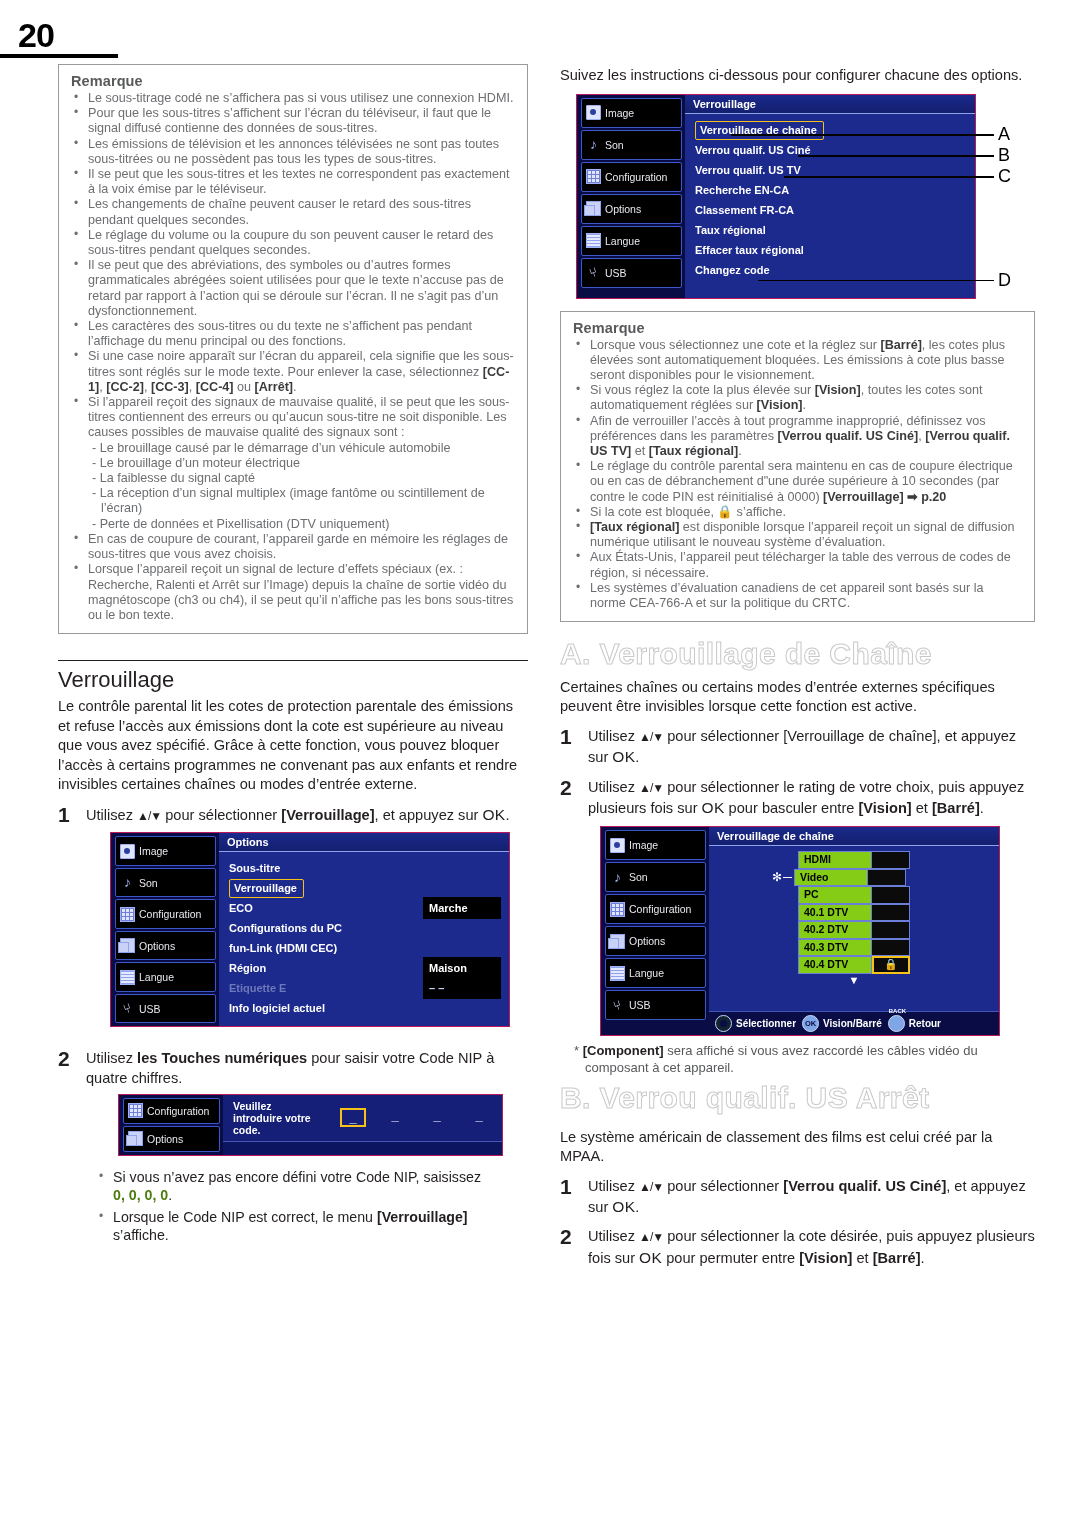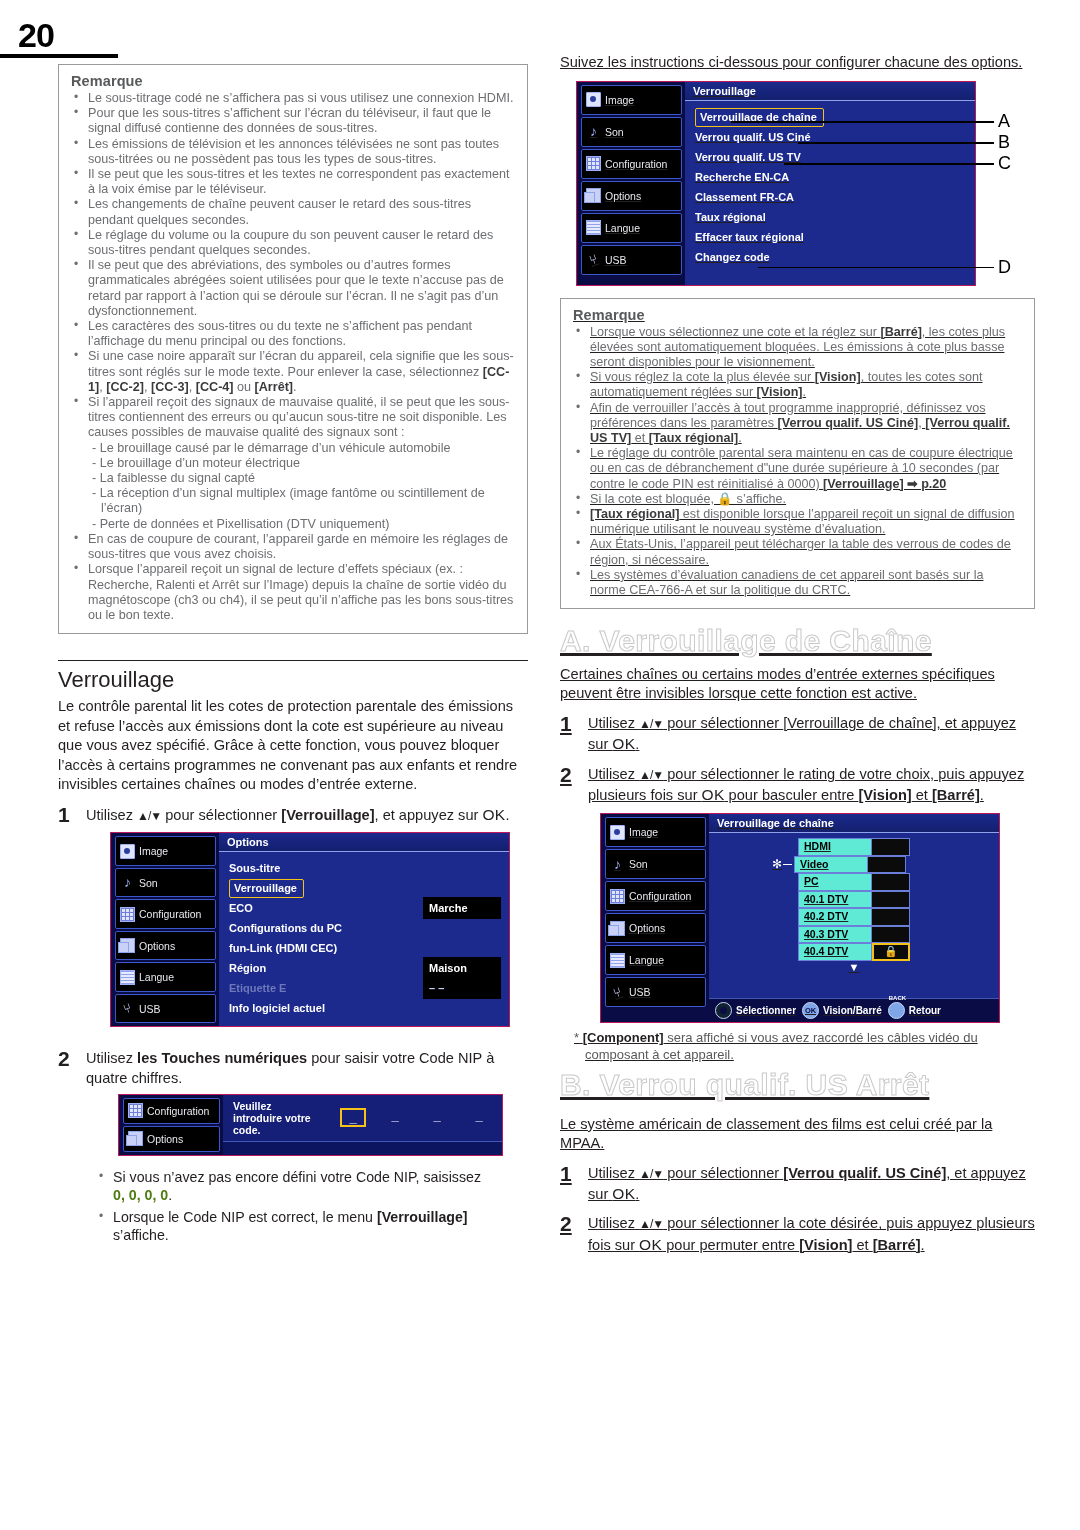--- a/index.html
+++ b/index.html
@@ -150,21 +150,21 @@
     padding:5px 10px; color:#fff; font-size:10.5px; font-weight:700;
   }
   .pin-slot { width:26px; text-align:center; font-size:13px; font-weight:700; color:#fff; }
   .pin-slot.active { border:2px solid #f5c21a; }
 
   
   .chan-wrap { display:flex; justify-content:center; padding-top:5px; position:relative; }
   .chan-list { display:flex; flex-direction:column; }
   .chan-row { display:flex; align-items:stretch; height:17.5px; }
   .chan-name {
-    width:74px; background:#5eead4; color:#000;
+    width:74px; background:#84cc16; color:#000;
     border:1px solid #6b7fd8;
     font-size:10.5px; font-weight:700; line-height:15px;
     padding-left:5px;
   }
   .chan-box { width:38px; background:#0b0b0b; border:1px solid #6b7fd8; border-left:none; position:relative; }
   .chan-box.locked { border:2px solid #f5c21a; }
   .lock-glyph {
     position:absolute; inset:0; display:flex; align-items:center; justify-content:center;
     color:#d6d6d6; font-size:11px;
   }
@@ -337,21 +337,21 @@
       </div>
     </div>
   </div>
 
   <ul class="note-list" id="left-step2-notes" style="margin:12px 0 0 38px; width:400px;">
       <li style="color: rgb(35, 31, 32); font-size: 14.2px; line-height: 18.5px; margin-bottom: 3px;">Si vous n’avez pas encore défini votre Code NIP, saisissez <span class="b" style="color:#4d7c0f">0, 0, 0, 0</span>.</li>
       <li style="color: rgb(35, 31, 32); font-size: 14.2px; line-height: 18.5px; margin-bottom: 3px;">Lorsque le Code NIP est correct, le menu <span class="b" style="color:#231f20">[Verrouillage]</span> s’affiche.</li>
     </ul>
 </div>
 
-<div class="col col-right" style="top:53px;text-decoration:underline;">
+<div class="col col-right" style="top:66px;">
 
   <p class="body-p" style="margin-bottom:8px;">Suivez les instructions ci-dessous pour configurer chacune des options.</p>
 
   <div style="position:relative; margin-left:16px;">
     <div class="osd" style="width:400px; height:205px;">
       <div class="osd-side" id="osd-ver-side">
           <div class="osd-item">
             <span class="ic ic-image"></span>
             <span>Image</span>
           </div>

